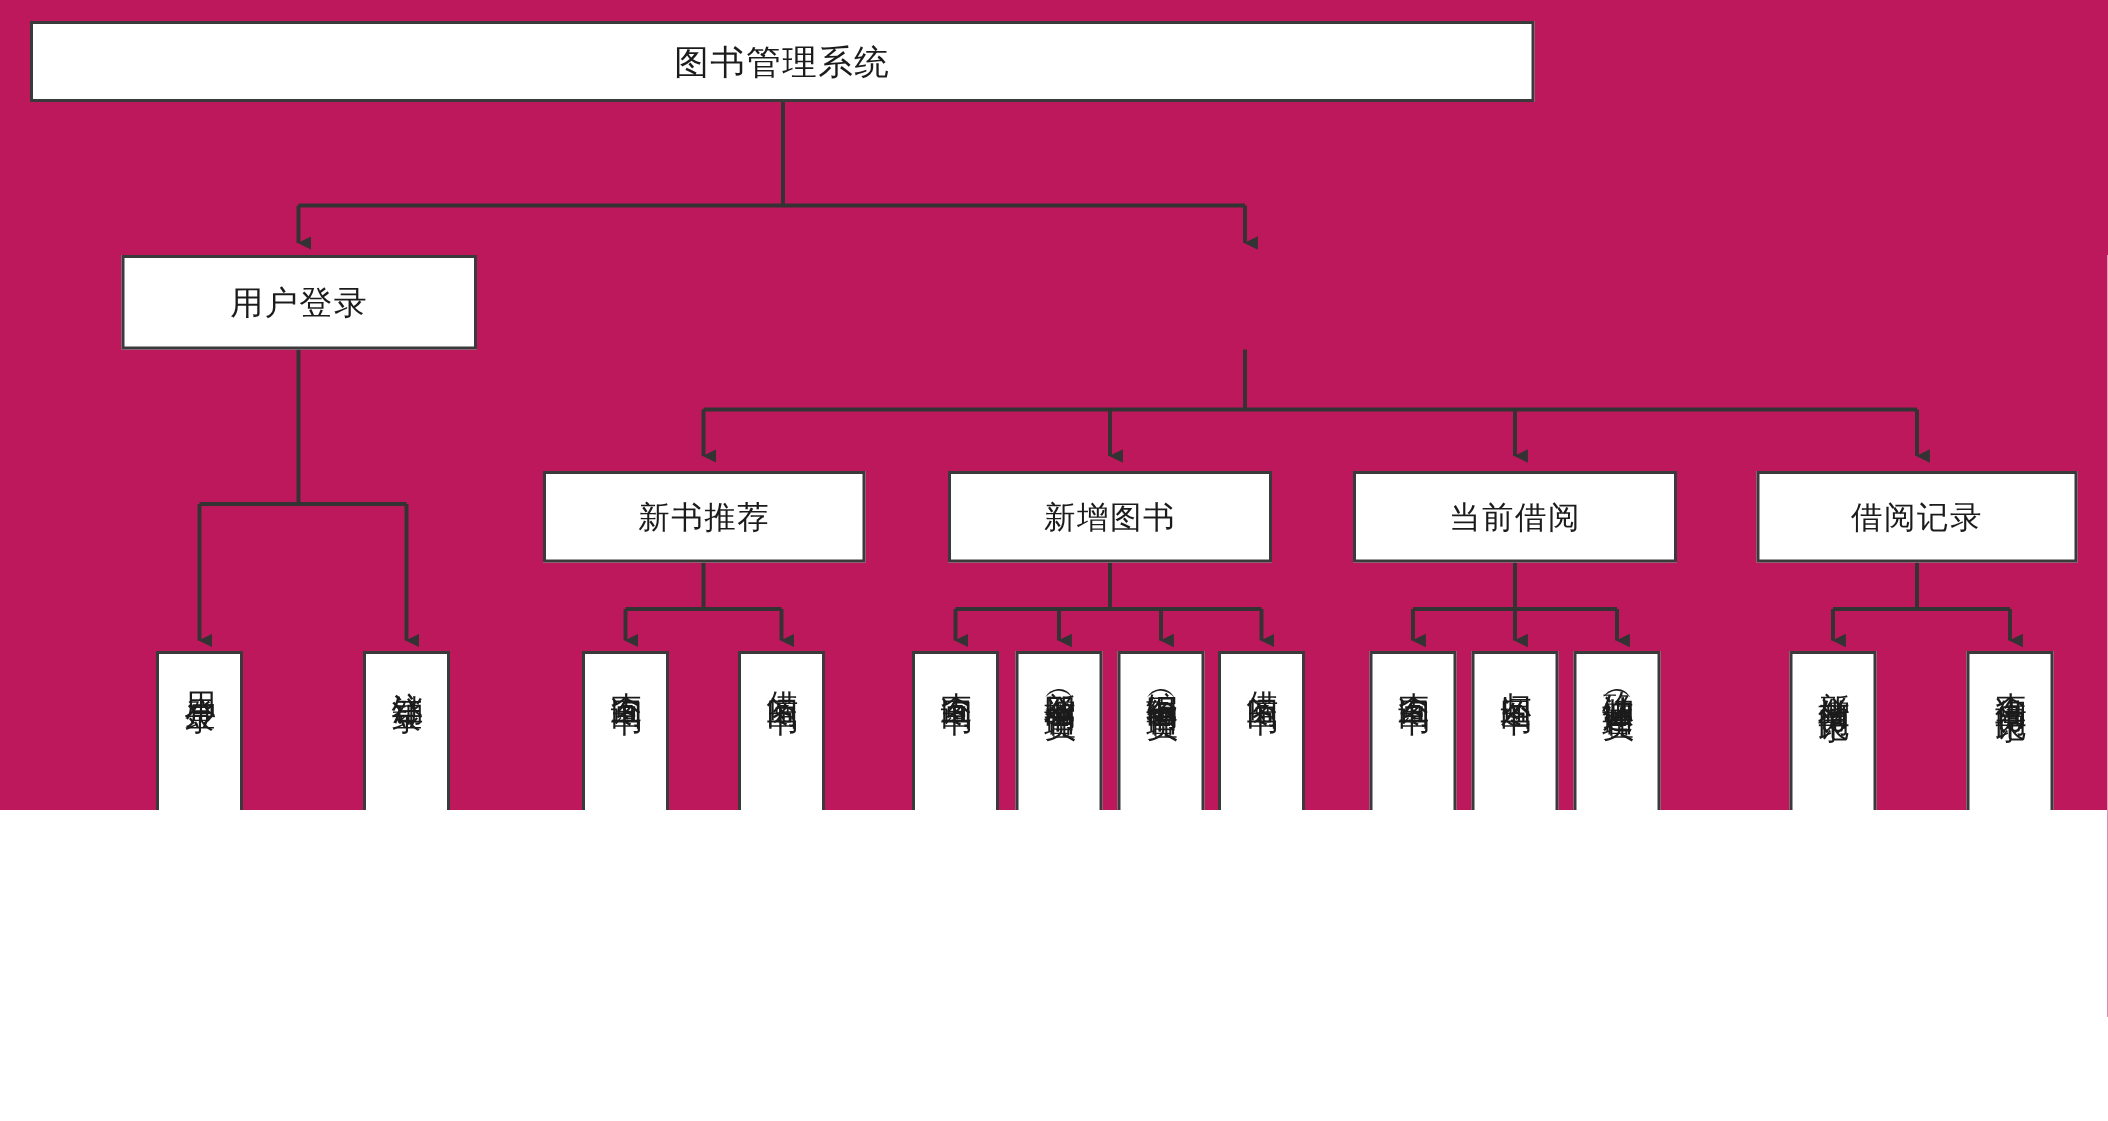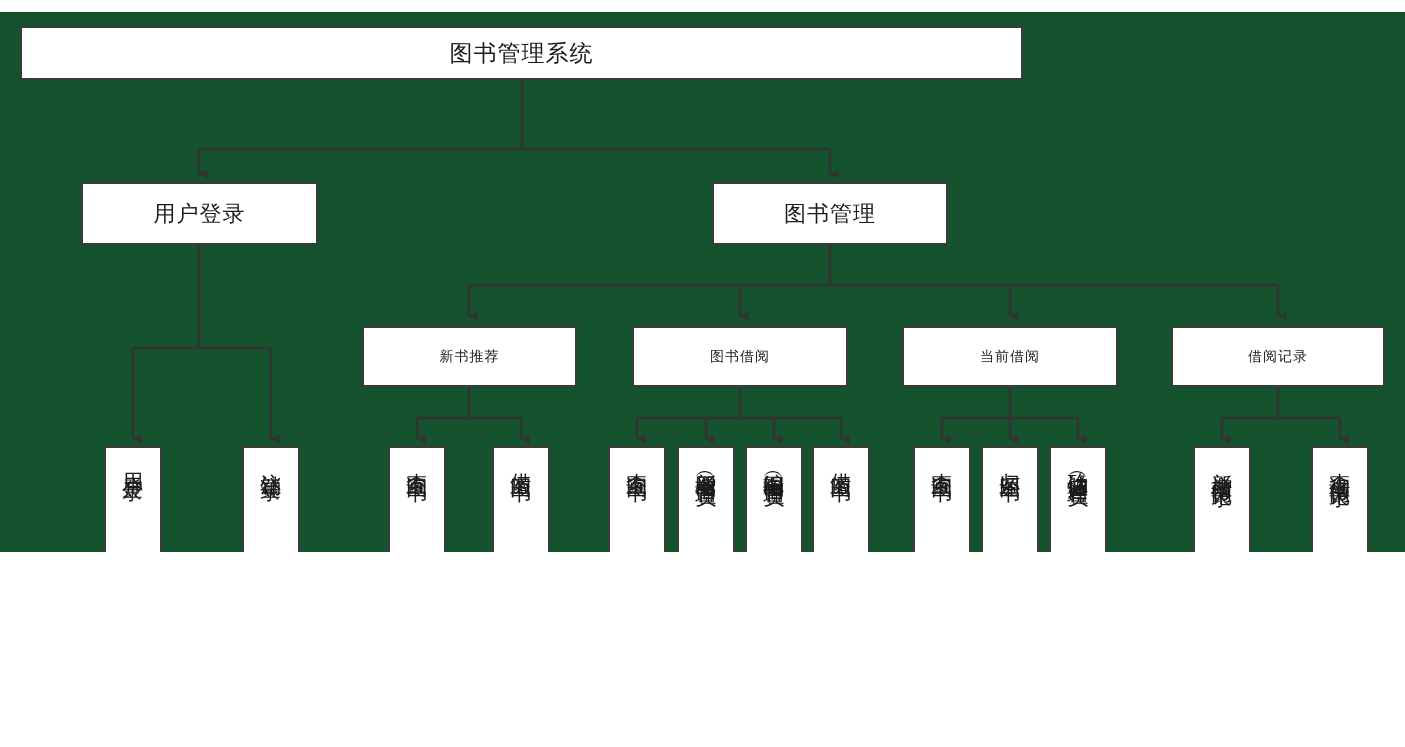--- a/index.html
+++ b/index.html
@@ -5,23 +5,22 @@
   * { box-sizing: border-box; }
   html, body {
     margin: 0; padding: 0;
     background: #ffffff;
     font-family: "Liberation Sans", "DejaVu Sans", sans-serif;
   }
   #canvas {
     position: relative;
     width: 1405px;
     height: 540px;
-    background: #14532d;
+    background: #be185d;
     overflow: hidden;
-    margin-top: 12px;
   }
   svg.wires {
     position: absolute;
     left: 0; top: 0;
     width: 1405px; height: 747px;
     pointer-events: none;
   }
   .node {
     position: absolute;
     background: #ffffff;
@@ -33,21 +32,21 @@
     letter-spacing: 1px;
     z-index: 2;
   }
   .node.root {
     font-size: 23px;
   }
   .node.lvl2 {
     font-size: 22px;
   }
   .node.lvl3 {
-    font-size: 14px;
+    font-size: 21px;
   }
   .node.leaf {
     font-size: 21px;
     align-items: flex-start;
     justify-content: center;
     padding-top: 8px;
   }
   .node.leaf .vlabel {
     writing-mode: vertical-rl;
     text-orientation: upright;
@@ -122,29 +121,26 @@
     </g>
   </svg>
 
   <div class="node root" style="left:20px; top:14px; width:1003px; height:54px;">
     <span class="hlabel">图书管理系统</span>
   </div>
 
   <div class="node lvl2" style="left:81px; top:170px; width:237px; height:63px;">
     <span class="hlabel">用户登录</span>
   </div>
-  <div class="node lvl2" style="left:712px; top:170px; width:236px; height:63px;">
-    <span class="hlabel">图书管理</span>
-  </div>
 
   <div class="node lvl3" style="left:362px; top:314px; width:215px; height:61px;">
     <span class="hlabel">新书推荐</span>
   </div>
   <div class="node lvl3" style="left:632px; top:314px; width:216px; height:61px;">
-    <span class="hlabel">图书借阅</span>
+    <span class="hlabel">新增图书</span>
   </div>
   <div class="node lvl3" style="left:1171px; top:314px; width:214px; height:61px;">
     <span class="hlabel">借阅记录</span>
   </div>
   <div class="node lvl3" style="left:902px; top:314px; width:216px; height:61px;">
     <span class="hlabel">当前借阅</span>
   </div>
 
   <div class="node leaf" style="left:104px; top:434px; width:58px; height:299px;">
     <span class="vlabel">用户登录</span>

